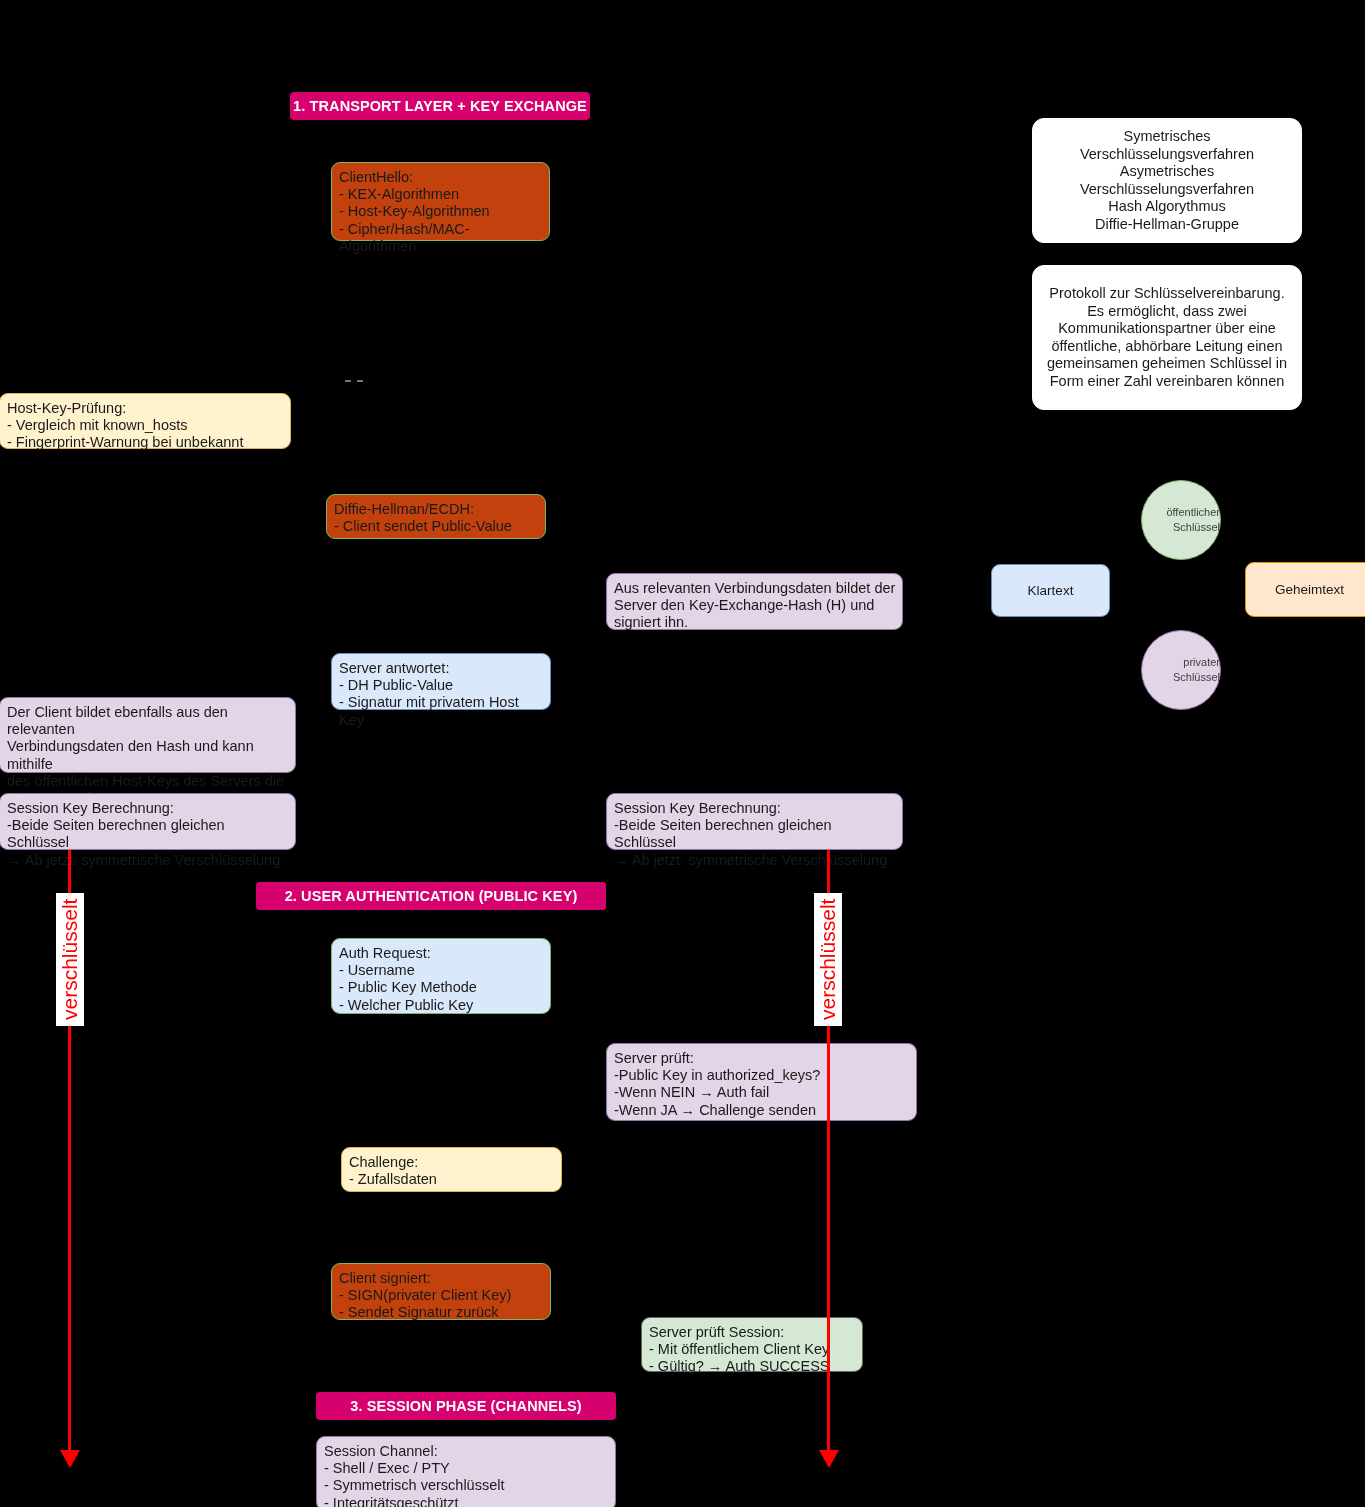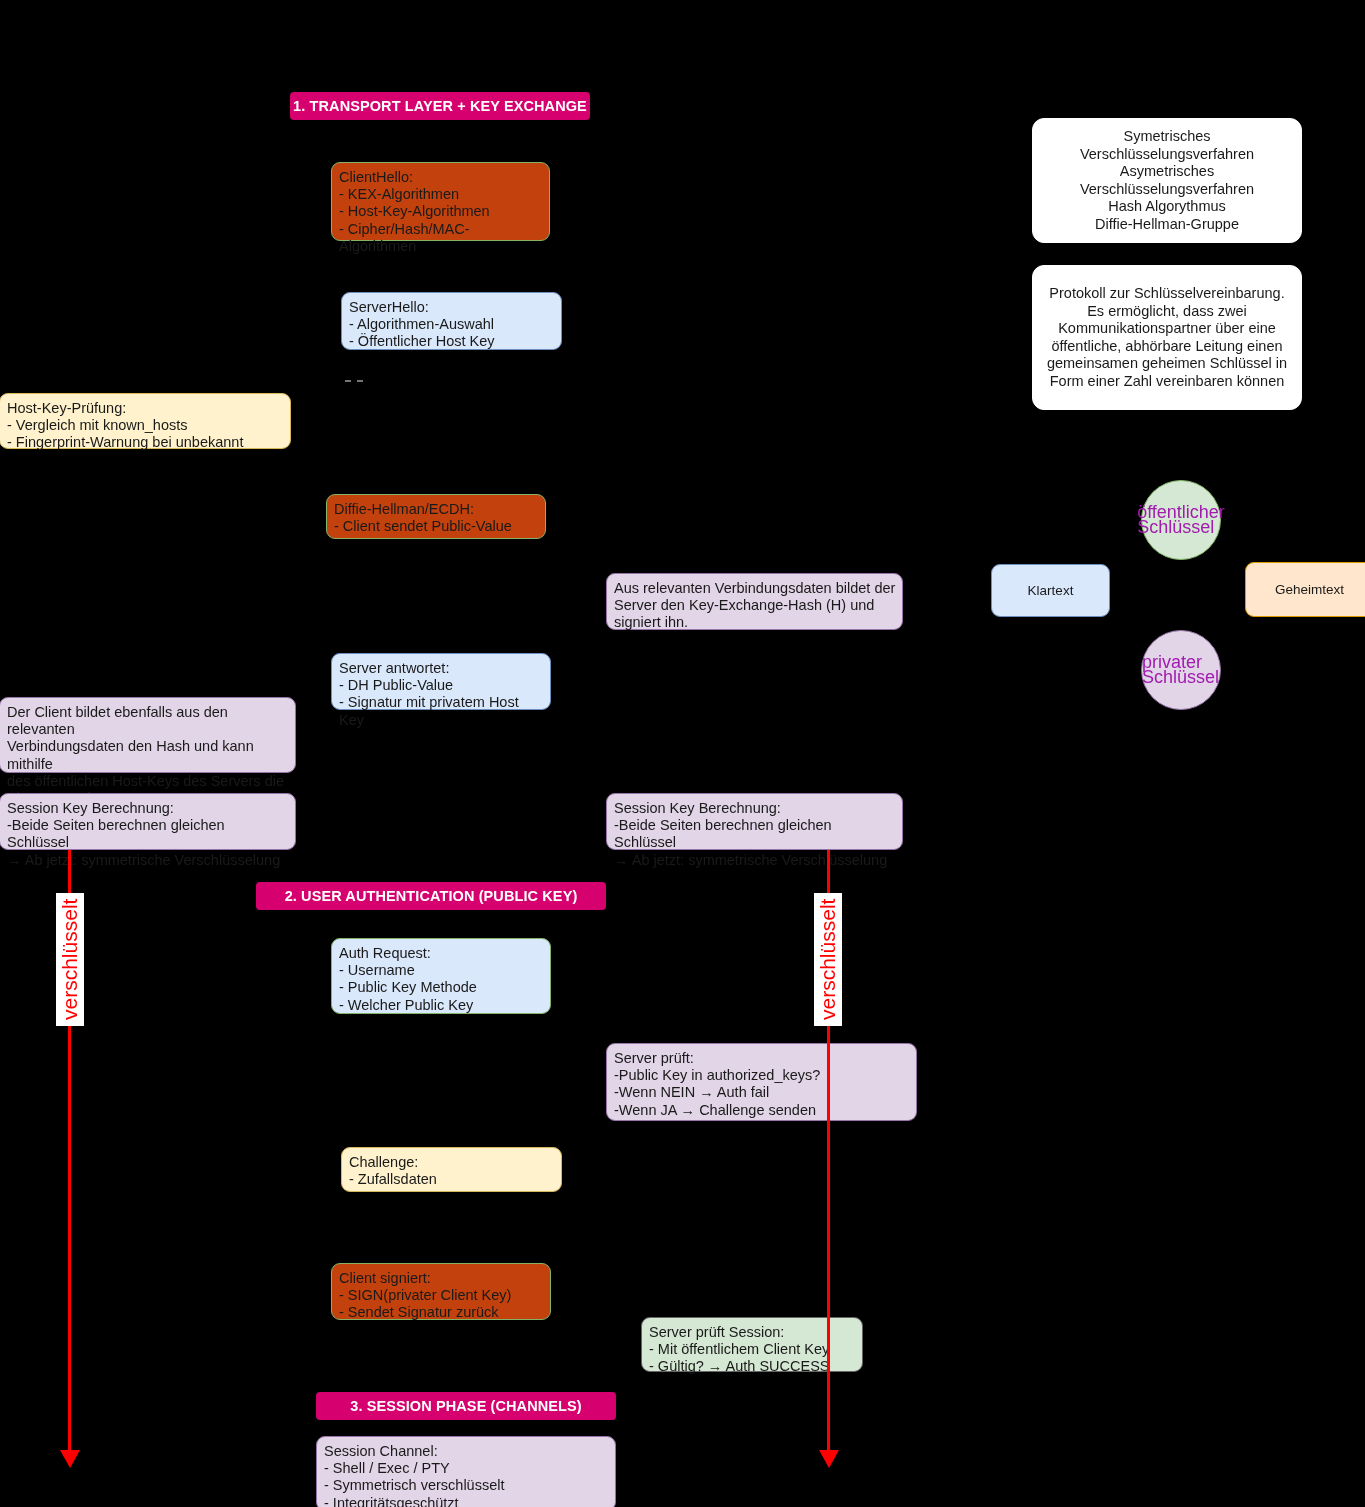--- a/index.html
+++ b/index.html
@@ -47,21 +47,21 @@
     border-radius:4px;
     display:flex;align-items:center;justify-content:center;
     box-sizing:border-box;
     text-align:center;
   }
 
   
   .circle{
     position:absolute;border-radius:50%;
     display:flex;align-items:center;justify-content:center;
-    text-align:left;font-size:18px;line-height:15.5px;color:#a21caf;
+    text-align:right;font-size:11px;line-height:15.5px;color:#404040;
     box-sizing:border-box;
   }
   .circle.green{background:#d5e8d4;border:1px solid #82b366;}
   .circle.purple{background:#e1d5e7;border:1px solid #9673a6;}
 
   
   .redline{position:absolute;width:3px;background:#ff0000;}
   .arrowhead{
     position:absolute;width:0;height:0;
     border-left:10px solid transparent;
@@ -93,23 +93,20 @@
 
 <div class="canvas">
 
   <div class="banner" style="left:290px;top:92px;width:300px;height:28px;">1. TRANSPORT LAYER + KEY EXCHANGE</div>
 
   <div class="node green" style="left:331px;top:162px;width:219px;height:79px;">ClientHello:
 - KEX-Algorithmen
 - Host-Key-Algorithmen
 - Cipher/Hash/MAC-Algorithmen</div>
 
-  <div class="node blue" style="left:341px;top:292px;width:221px;height:58px;">ServerHello:
-- Algorithmen-Auswahl
-- Öffentlicher Host Key</div>
 
   <div class="dash-stub" style="left:345px;top:380px;"></div>
 
   <div class="node yellow" style="left:-1px;top:393px;width:292px;height:56px;">Host-Key-Prüfung:
 - Vergleich mit known_hosts
 - Fingerprint-Warnung bei unbekannt</div>
 
   <div class="node green" style="left:326px;top:494px;width:220px;height:45px;">Diffie-Hellman/ECDH:
 - Client sendet Public-Value</div>
 

